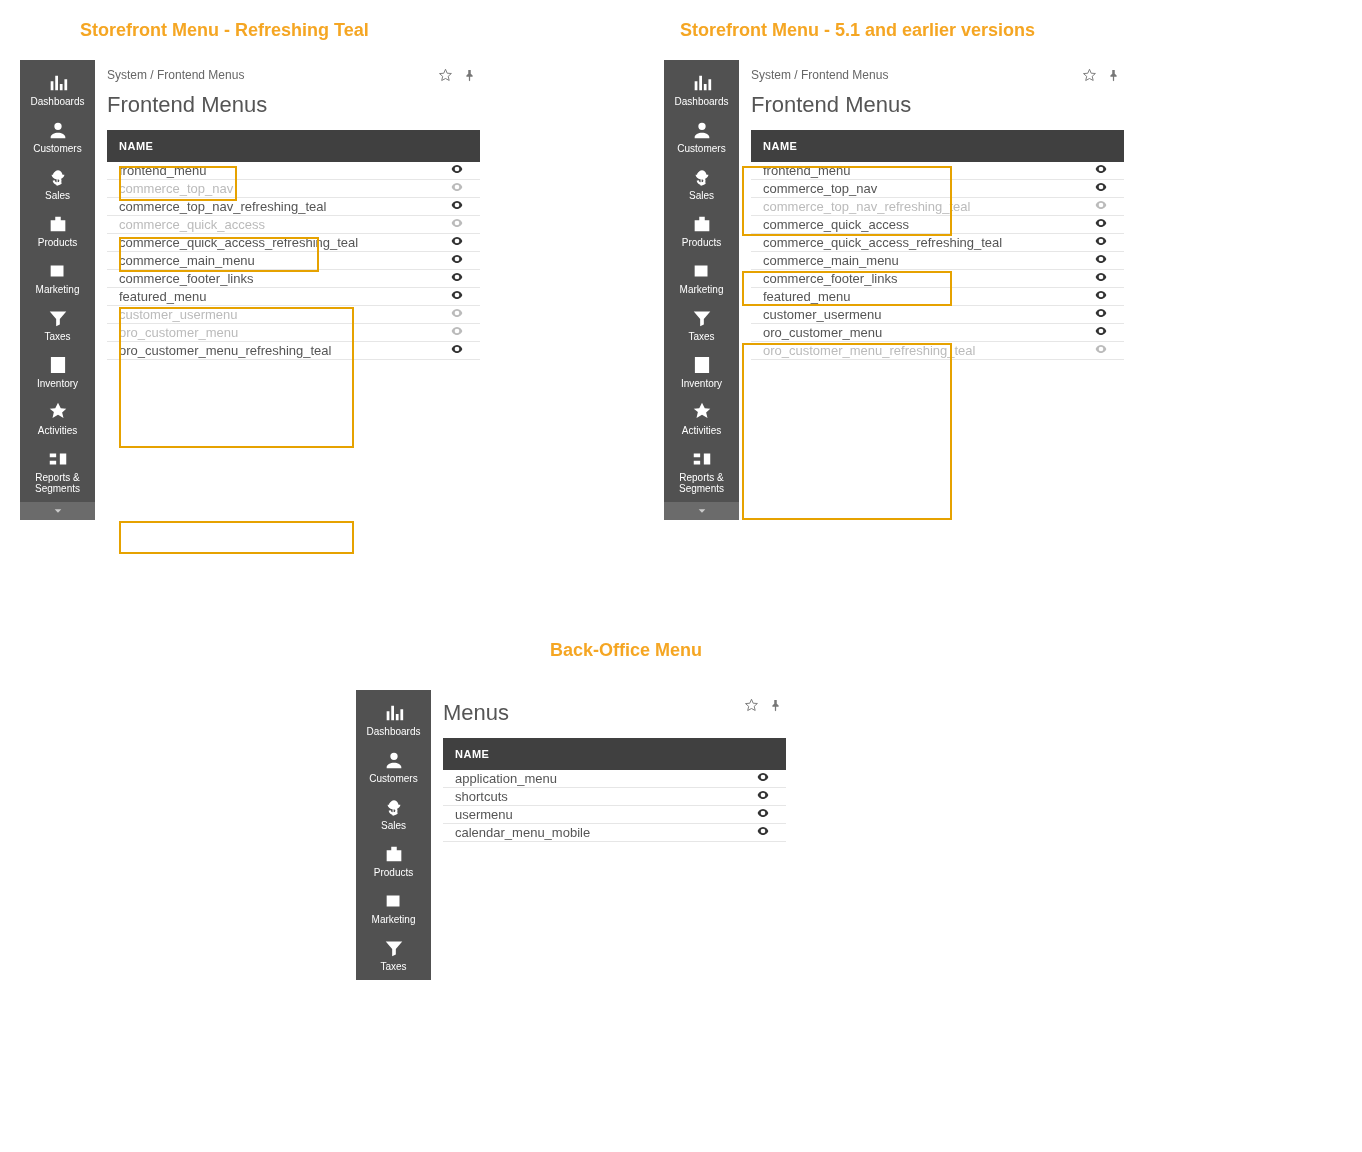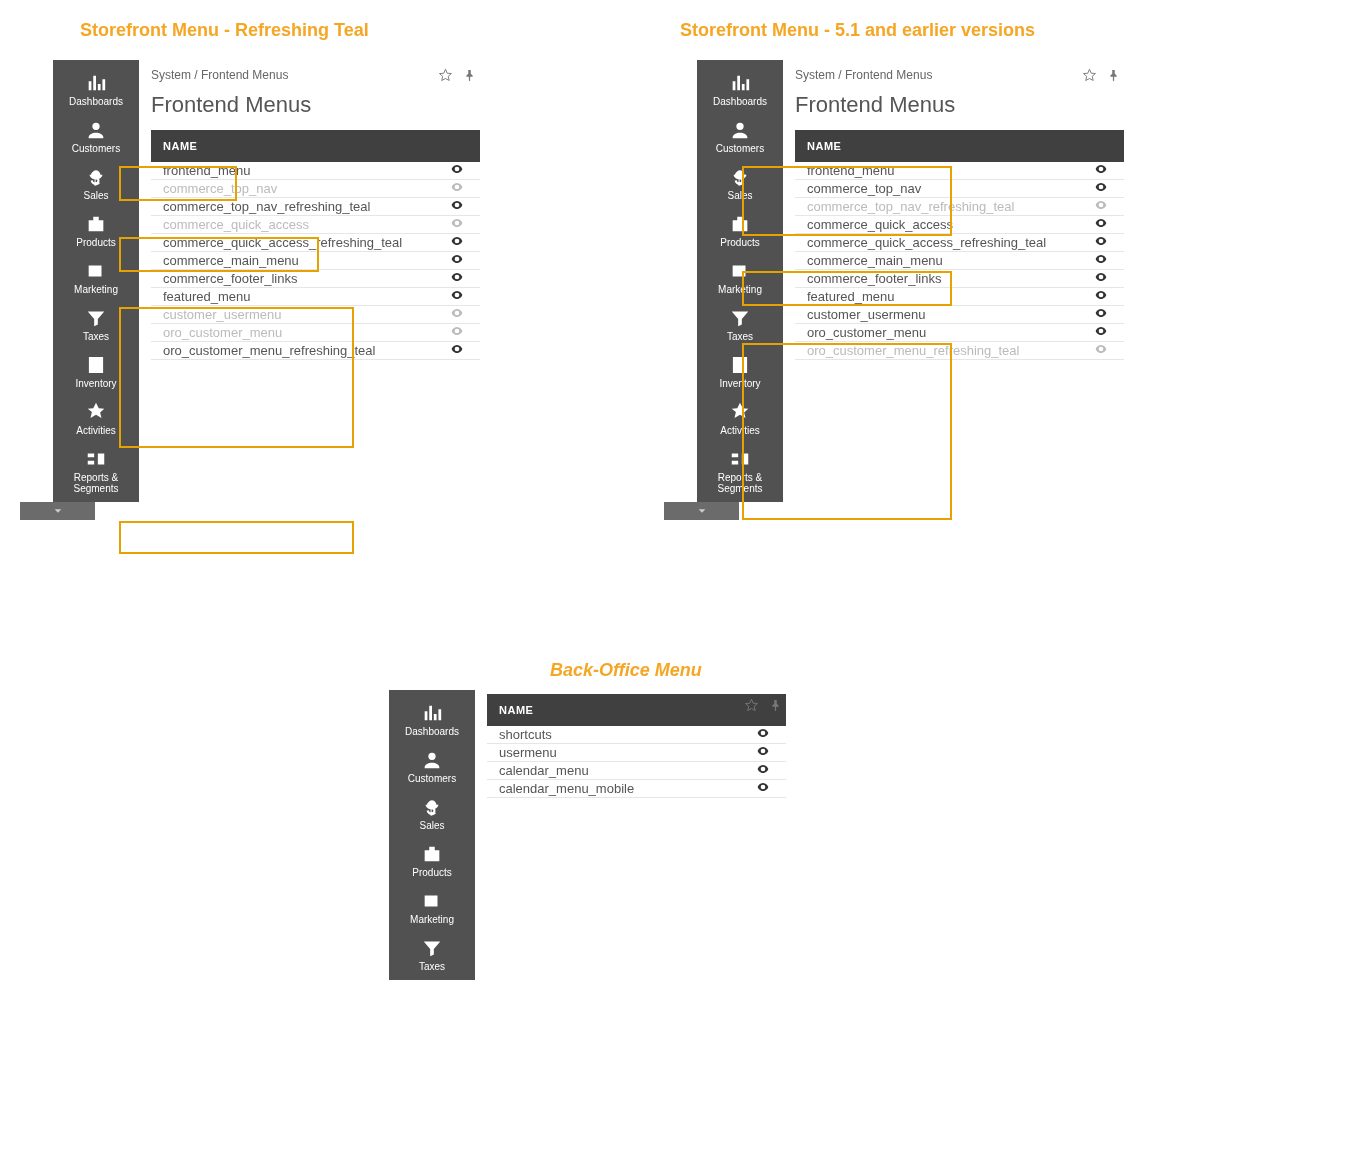--- a/index.html
+++ b/index.html
@@ -6,21 +6,21 @@
 body { font-family: -apple-system, BlinkMacSystemFont, "Segoe UI", Arial, sans-serif; background: #fff; font-size: 13px; color: #333; }
 
 .canvas { position: relative; width: 1362px; height: 1152px; }
 
 .heading { position: absolute; color: #f5a623; font-size: 18px; font-weight: 700; }
 
 .panelwrap { position: absolute; }
 
 .panel { display: flex; width: 472px; background: #fff; }
 
-.sidebar { width: 86px; background: #515151; display: flex; flex-direction: column; align-items: flex-start; padding-top: 8px; margin-left: 33px; }
+.sidebar { width: 75px; background: #515151; display: flex; flex-direction: column; align-items: flex-start; padding-top: 8px; }
 .sidebar-item { display:flex; flex-direction:column; align-items:center; width:100%; padding: 4px 0 8px; cursor:pointer; }
 .sidebar-item .icon { width: 22px; height: 22px; display:flex; align-items:center; justify-content:center; }
 .sidebar-item .icon svg { fill: #fff; }
 .sidebar-item .label { color:#fff; font-size:10px; margin-top:2px; text-align:center; line-height:1.1; }
 .sidebar-expand { width:75px; height:18px; background:#6b6b6b; display:flex; align-items:center; justify-content:center; cursor:pointer; }
 .sidebar-expand svg { fill:#ccc; }
 
 .content { flex:1; padding: 4px 12px 6px; position:relative; }
 .breadcrumb { color:#666; font-size:12px; padding: 4px 0; }
 .page-title { font-size: 22px; color:#555; font-weight:400; margin: 6px 0 12px; }
@@ -40,21 +40,21 @@
 
 .hl-box { position:absolute; border:2px solid #e6a200; pointer-events:none; }
 
 </style>
 </head>
 <body>
 <div class="canvas">
 
 <div class="heading" style="left:80px; top:20px;">Storefront Menu - Refreshing Teal</div>
 <div class="heading" style="left:680px; top:20px;">Storefront Menu - 5.1 and earlier versions</div>
-<div class="heading" style="left:550px; top:660px;font-style:italic;">Back-Office Menu</div>
+<div class="heading" style="left:550px; top:640px;">Back-Office Menu</div>
 
 <div class="panelwrap" style="left:20px; top:60px;">
   <div class="panel">
     <div class="sidebar" id="sidebar-left">
           <div class="sidebar-item">
             <span class="icon">
               <svg viewBox="0 0 24 24">
                 <path d="M4 20V10h3v10H4zm5 0V4h3v16H9zm5 0v-7h3v7h-3zm5 0V8h3v12h-3z"></path>
               </svg>
             </span>
@@ -461,42 +461,43 @@
         </div>
     <div class="content">
       <div class="header-icons">
         <span class="ic"><svg viewBox="0 0 24 24">
                 <path d="M12 2l2.6 6.3 6.8.5-5.1 4.5 1.6 6.6L12 16.8 5.9 20l1.6-6.6-5.1-4.5 6.8-.5L12 2z" fill="none" stroke="#777" stroke-width="1.5"></path>
               </svg></span>
         <span class="ic"><svg viewBox="0 0 24 24">
                 <path d="M14 3v6l3 3v2H13v6l-1 1-1-1v-6H7v-2l3-3V3h4z"></path>
               </svg></span>
       </div>
+      <h1 class="page-title">Menus</h1>
       <table class="table">
         <thead class="table-head">
               <tr>
                 <th>NAME</th>
                 <th></th>
               </tr>
             </thead>
         <tbody id="tbody-bottom">
               <tr>
+                <td>application_menu</td>
+                <td class="eye-cell"><svg viewBox="0 0 24 24">
+                    <path d="M12 5c5 0 9 5 9 7s-4 7-9 7-9-5-9-7 4-7 9-7zm0 3a4 4 0 100 8 4 4 0 000-8z"></path>
+                  </svg></td>
+              </tr>
+              <tr>
                 <td>shortcuts</td>
                 <td class="eye-cell"><svg viewBox="0 0 24 24">
                     <path d="M12 5c5 0 9 5 9 7s-4 7-9 7-9-5-9-7 4-7 9-7zm0 3a4 4 0 100 8 4 4 0 000-8z"></path>
                   </svg></td>
               </tr>
               <tr>
                 <td>usermenu</td>
-                <td class="eye-cell"><svg viewBox="0 0 24 24">
-                    <path d="M12 5c5 0 9 5 9 7s-4 7-9 7-9-5-9-7 4-7 9-7zm0 3a4 4 0 100 8 4 4 0 000-8z"></path>
-                  </svg></td>
-              </tr>
-              <tr>
-                <td>calendar_menu</td>
                 <td class="eye-cell"><svg viewBox="0 0 24 24">
                     <path d="M12 5c5 0 9 5 9 7s-4 7-9 7-9-5-9-7 4-7 9-7zm0 3a4 4 0 100 8 4 4 0 000-8z"></path>
                   </svg></td>
               </tr>
               <tr>
                 <td>calendar_menu_mobile</td>
                 <td class="eye-cell"><svg viewBox="0 0 24 24">
                     <path d="M12 5c5 0 9 5 9 7s-4 7-9 7-9-5-9-7 4-7 9-7zm0 3a4 4 0 100 8 4 4 0 000-8z"></path>
                   </svg></td>
               </tr>

